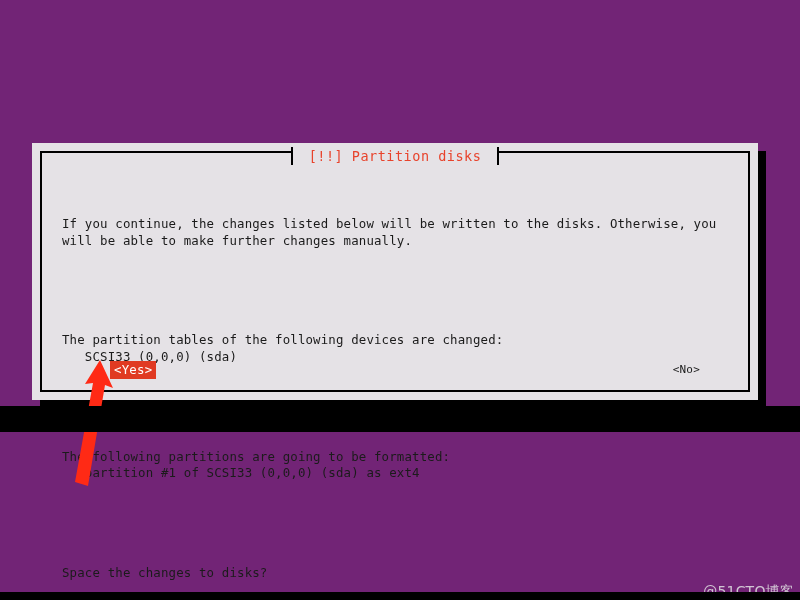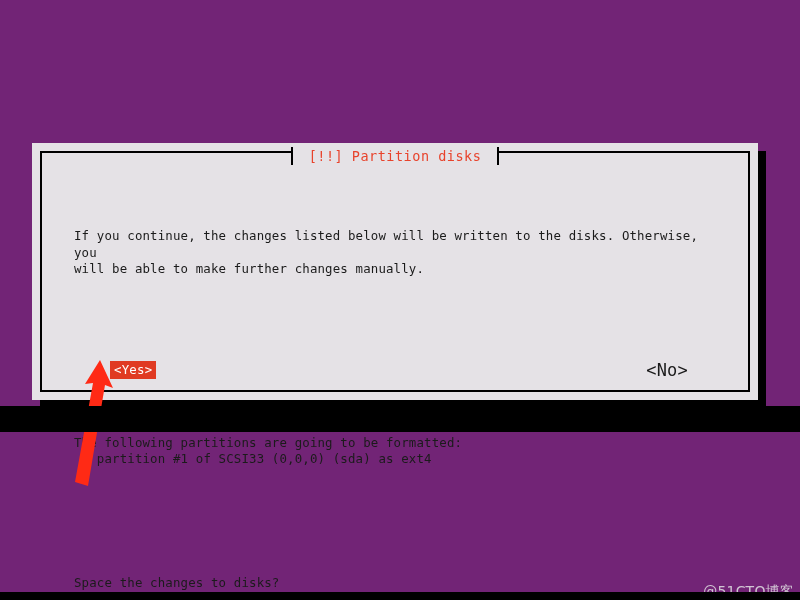--- a/index.html
+++ b/index.html
@@ -87,21 +87,21 @@
     top: 30px;
     right: 14px;
     bottom: 10px;
     font-size: 12.4px;
     line-height: 16.6px;
     color: #1b1b1b;
     letter-spacing: 0.15px;
     white-space: pre-wrap;
   }
   .para {
-    margin: 12px;
+    margin: 0;
     white-space: pre-wrap;
   }
   .blank {
     height: 16.6px;
   }
 
   
   #button-row {
     position: absolute;
     left: 20px;
@@ -116,24 +116,24 @@
     background: #e03a22;
     color: #ffffff;
     font-size: 12.4px;
     line-height: 18px;
     padding: 0 4px;
     letter-spacing: 0.2px;
     cursor: pointer;
   }
   #btn-no {
     position: absolute;
-    right: 46px;
+    right: 34px;
     top: 0px;
     color: #1b1b1b;
-    font-size: 17px;
+    font-size: 11px;
     line-height: 18px;
     letter-spacing: 0.2px;
     cursor: pointer;
   }
 
   
   #arrow-annotation {
     position: absolute;
     left: 55px;
     top: 358px;
@@ -200,20 +200,22 @@
       <div id="dialog-title-wrap">
         <div id="dialog-title-pad">
           <span id="dialog-title">[!!] Partition disks</span>
         </div>
       </div>
 
       <div id="dialog-body">
         <p class="para">If you continue, the changes listed below will be written to the disks. Otherwise, you
 will be able to make further changes manually.</p>
         <div class="blank"></div>
+        <p class="para">The partition tables of the following devices are changed:
+   SCSI33 (0,0,0) (sda)</p>
         <div class="blank"></div>
         <p class="para">The following partitions are going to be formatted:
    partition #1 of SCSI33 (0,0,0) (sda) as ext4</p>
         <div class="blank"></div>
         <p class="para">Space the changes to disks?</p>
       </div>
 
       <div id="button-row">
         <span id="btn-yes">&lt;Yes&gt;</span>
         <span id="btn-no">&lt;No&gt;</span>

